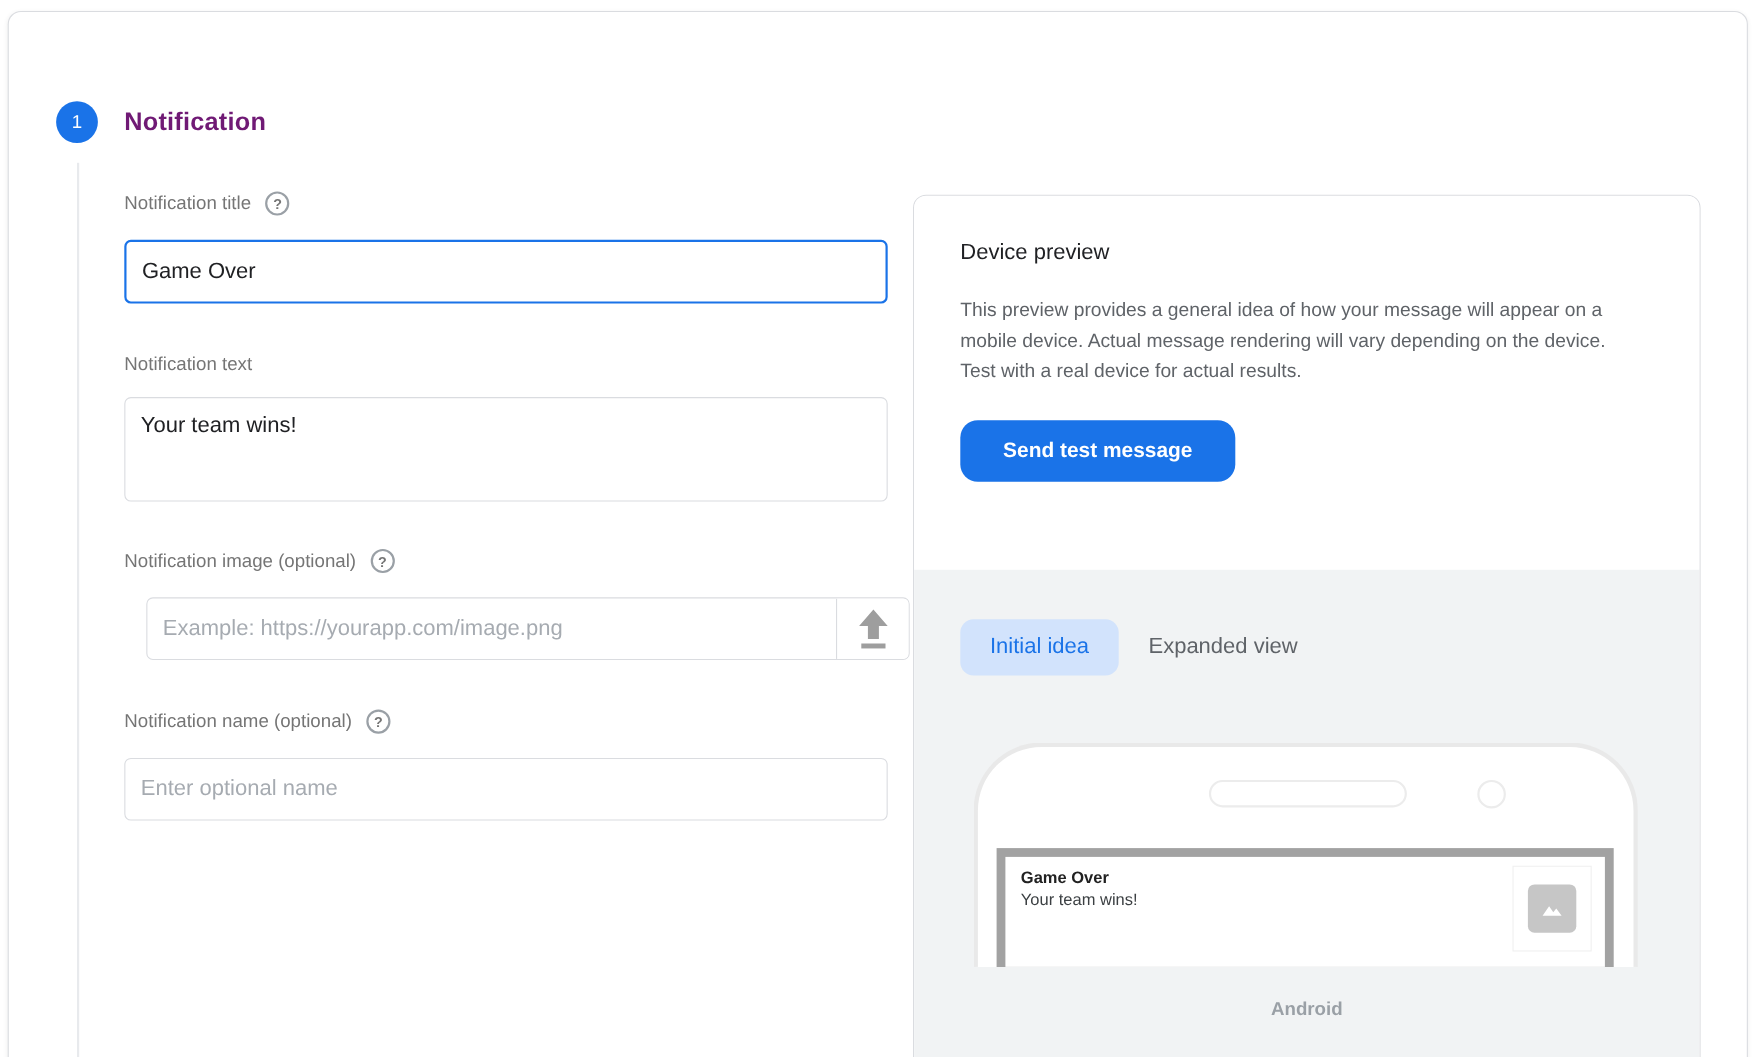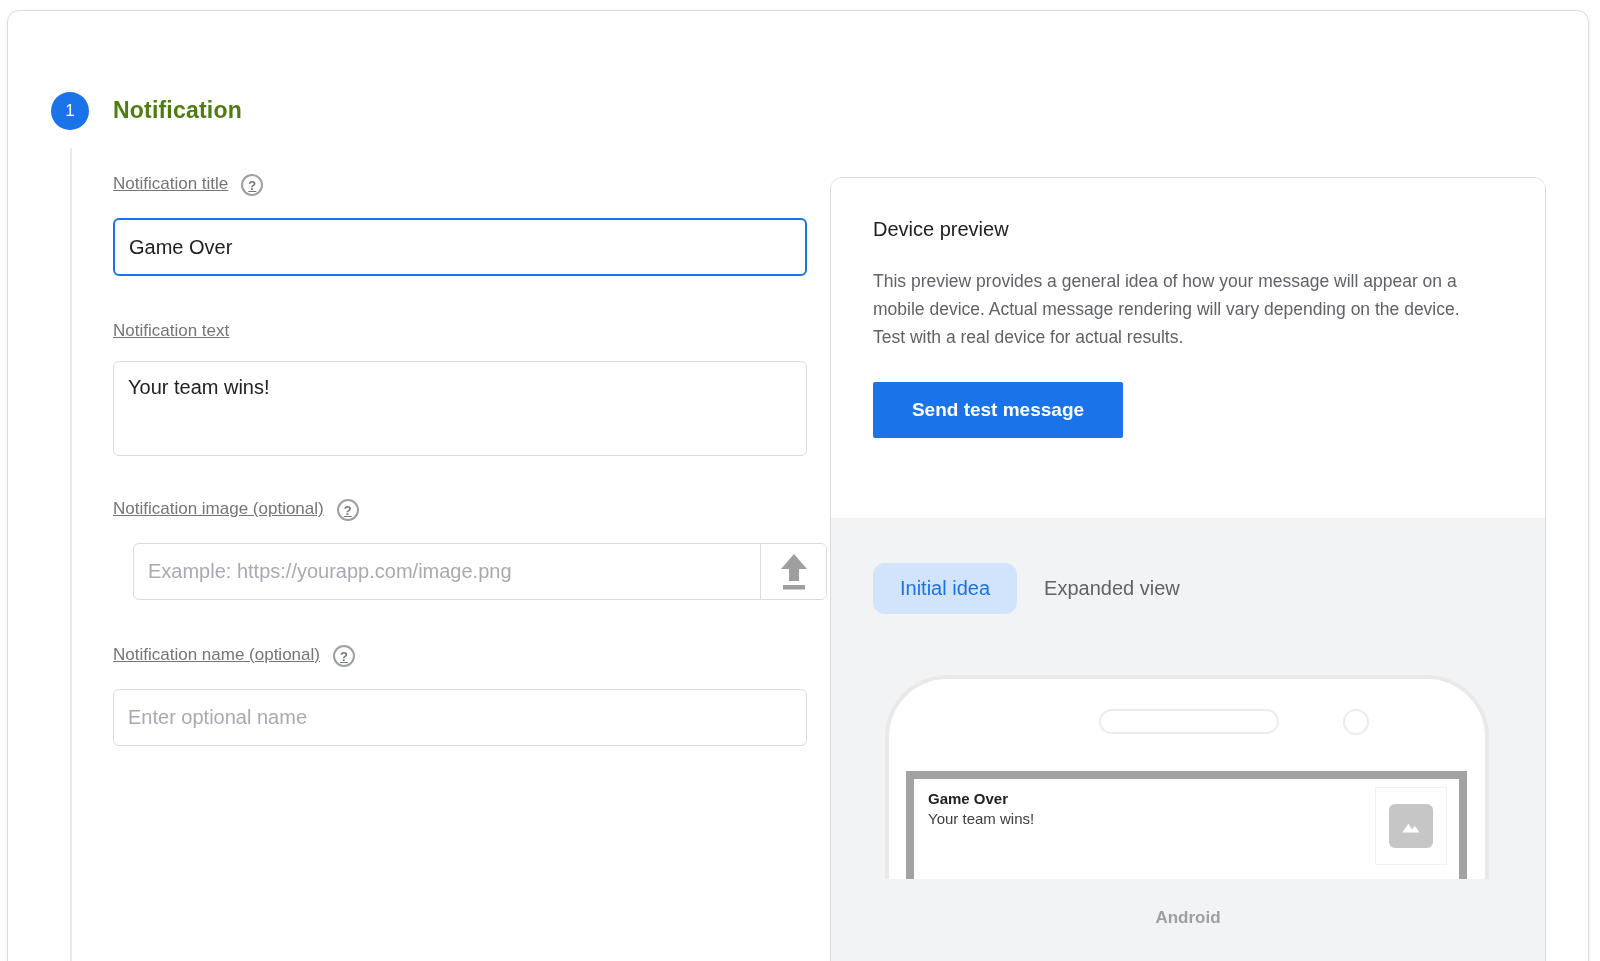--- a/index.html
+++ b/index.html
@@ -9,26 +9,26 @@
   
   .main-card { position:absolute; left:7px; top:10px; width:1582px; height:1045px;
                background:#fff; border:1px solid #dadce0; border-radius:12px;
                box-shadow:0 1px 4px rgba(60,64,67,.08); }
 
   
   .step-badge { position:absolute; left:51px; top:92px; width:38px; height:38px;
                 border-radius:50%; background:#1a73e8; color:#fff; font-size:17px;
                 display:flex; align-items:center; justify-content:center; }
   .step-title { position:absolute; left:113px; top:97px; font-size:23px; font-weight:bold;
-                color:#4d7c0f; letter-spacing:.2px; }
+                color:#701a75; letter-spacing:.2px; }
   .stepper-line { position:absolute; left:70px; top:148px; width:2px; height:813px; background:#e8eaed; }
 
   
-  .field-label { position:absolute; left:113px; display:flex; gap:13px;
-                 font-size:17px; color:#757575;text-decoration:underline; }
+  .field-label { position:absolute; left:113px; display:flex; align-items:center; gap:13px;
+                 font-size:17px; color:#757575; }
   .help-circle { width:22px; height:22px; border:2px solid #9aa0a6; border-radius:50%;
                  color:#757575; font-size:13px; font-weight:bold; display:flex;
                  align-items:center; justify-content:center; cursor:pointer; }
   .text-input, .field-box, .textarea-box {
       position:absolute; left:113px; width:694px; background:#fff;
       border:1px solid #dadce0; border-radius:6px; font-size:20px; color:#202124;
       font-family:"Liberation Sans", sans-serif; }
   .text-input { height:57px; padding:0 14px; outline:none; }
   .text-input::placeholder, .plain-input::placeholder { color:#a6abb1; }
   .input-title { top:218px; height:58px; border:2px solid #1a73e8; }
@@ -41,21 +41,21 @@
   .input-name { top:689px; height:57px; }
 
   
   .preview-panel { position:absolute; left:830px; top:177px; width:716px; height:868px;
                    border:1px solid #dadce0; border-radius:12px; overflow:hidden;
                    display:flex; flex-direction:column; background:#fff; }
   .preview-top { height:340px; padding:40px 42px 0 42px; background:#fff; }
   .preview-title { font-size:20px; color:#202124; }
   .preview-desc { margin-top:26px; width:604px; font-size:17.5px; line-height:28px; color:#5f6368; }
   .send-btn { margin-top:31px; width:250px; height:56px; background:#1a73e8; color:#fff;
-              font-size:19px; font-weight:bold; border:none; border-radius:2px; cursor:pointer;
+              font-size:19px; font-weight:bold; border:none; border-radius:16px; cursor:pointer;
               font-family:"Liberation Sans", sans-serif; }
   .preview-gray { flex:1; background:#f1f3f4; position:relative; }
   .tabs-row { position:absolute; left:42px; top:45px; display:flex; align-items:center; }
   .tab-pill { height:51px; padding:0 27px; display:flex; align-items:center; border-radius:12px;
               background:#d2e3fc; color:#1a73e8; font-size:20px; cursor:pointer; }
   .tab-plain { margin-left:27px; color:#5f6368; font-size:20px; cursor:pointer; }
 
   
   .phone { position:absolute; left:54px; top:157px; width:604px; height:204px; background:#fff;
            border:4px solid #e9e9e9; border-bottom:none; border-radius:62px 62px 0 0; overflow:hidden; }

